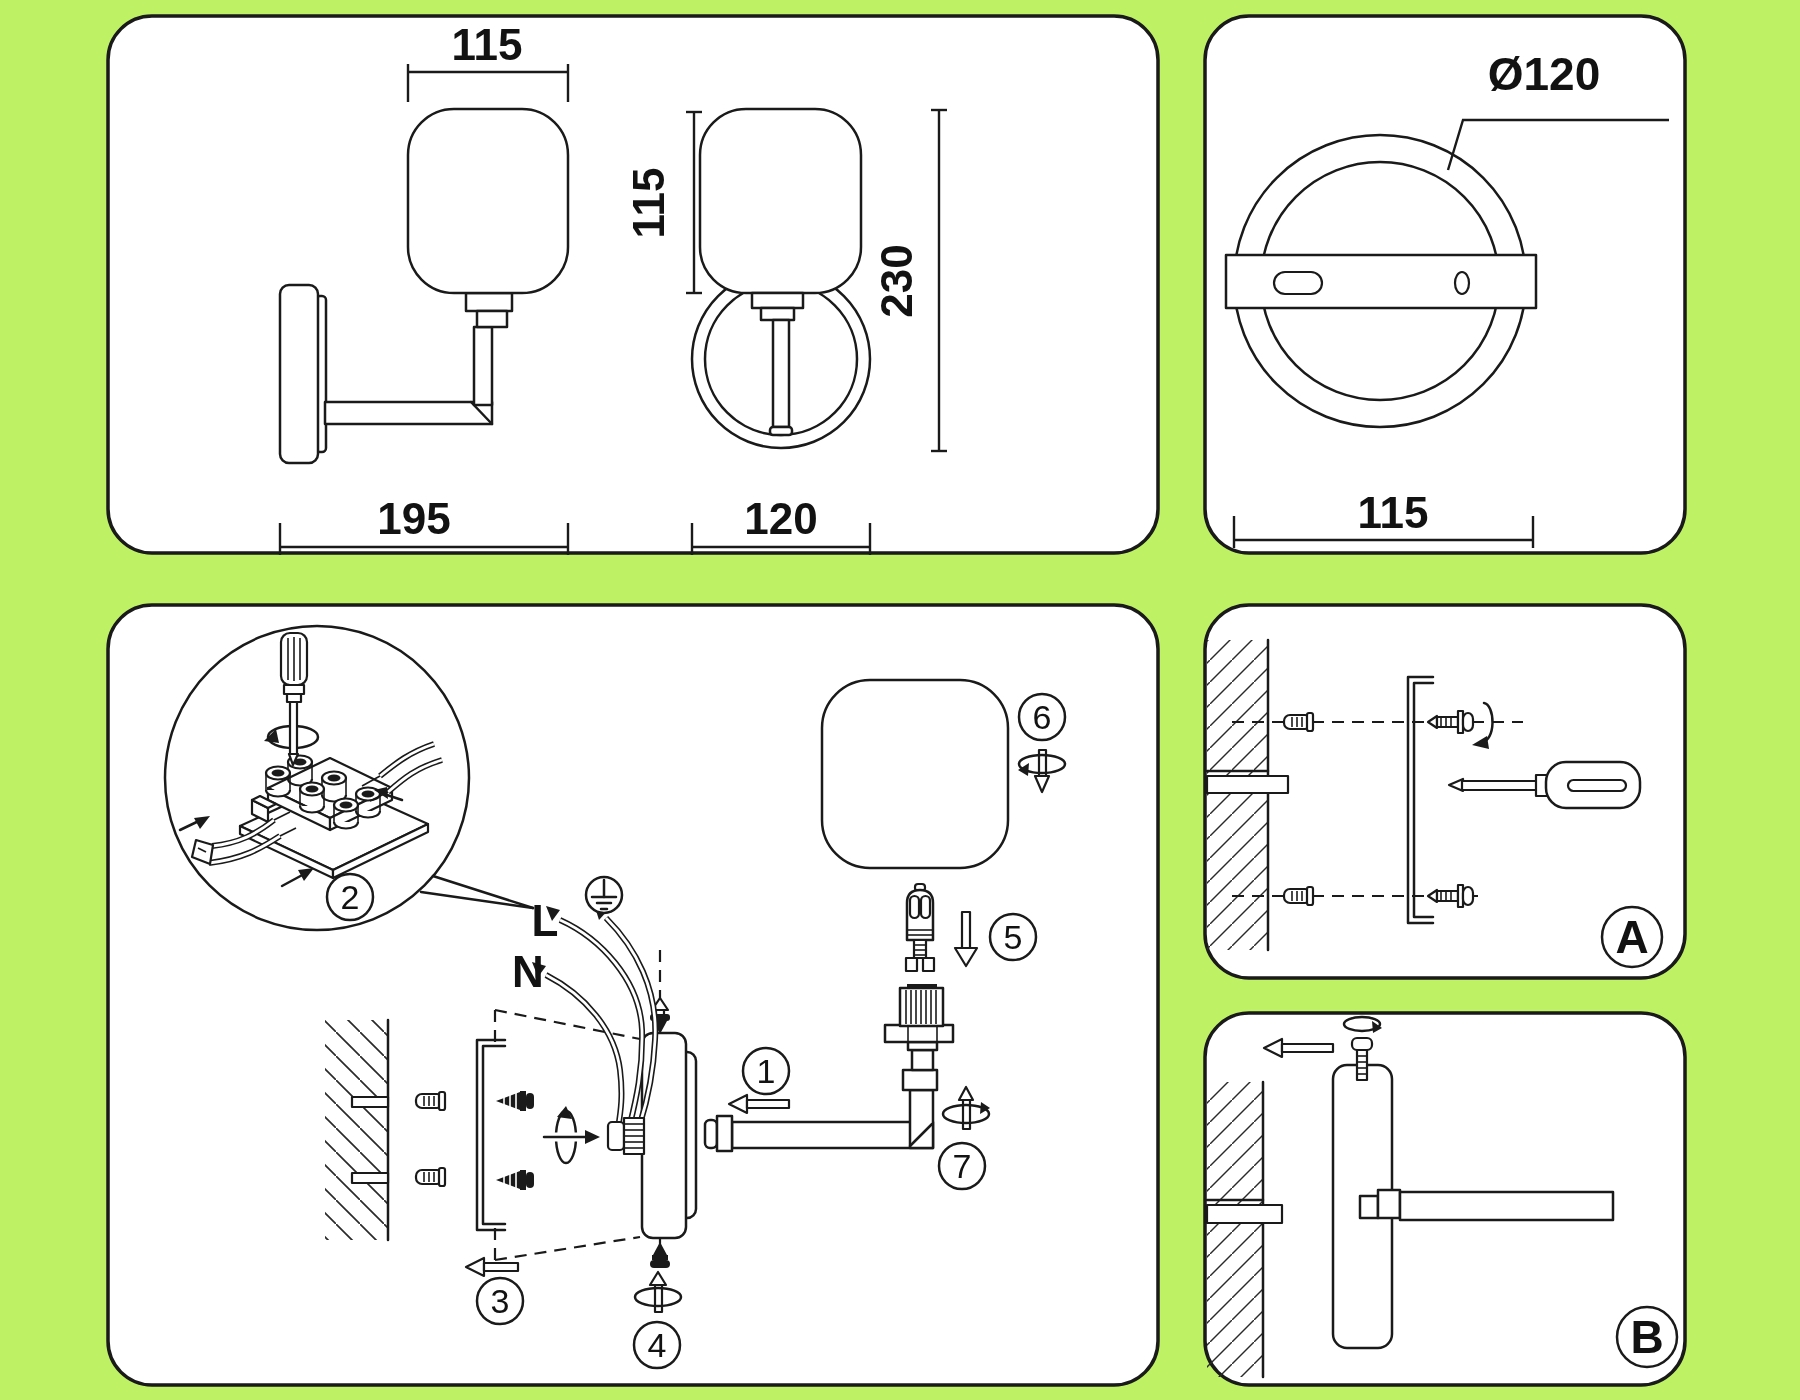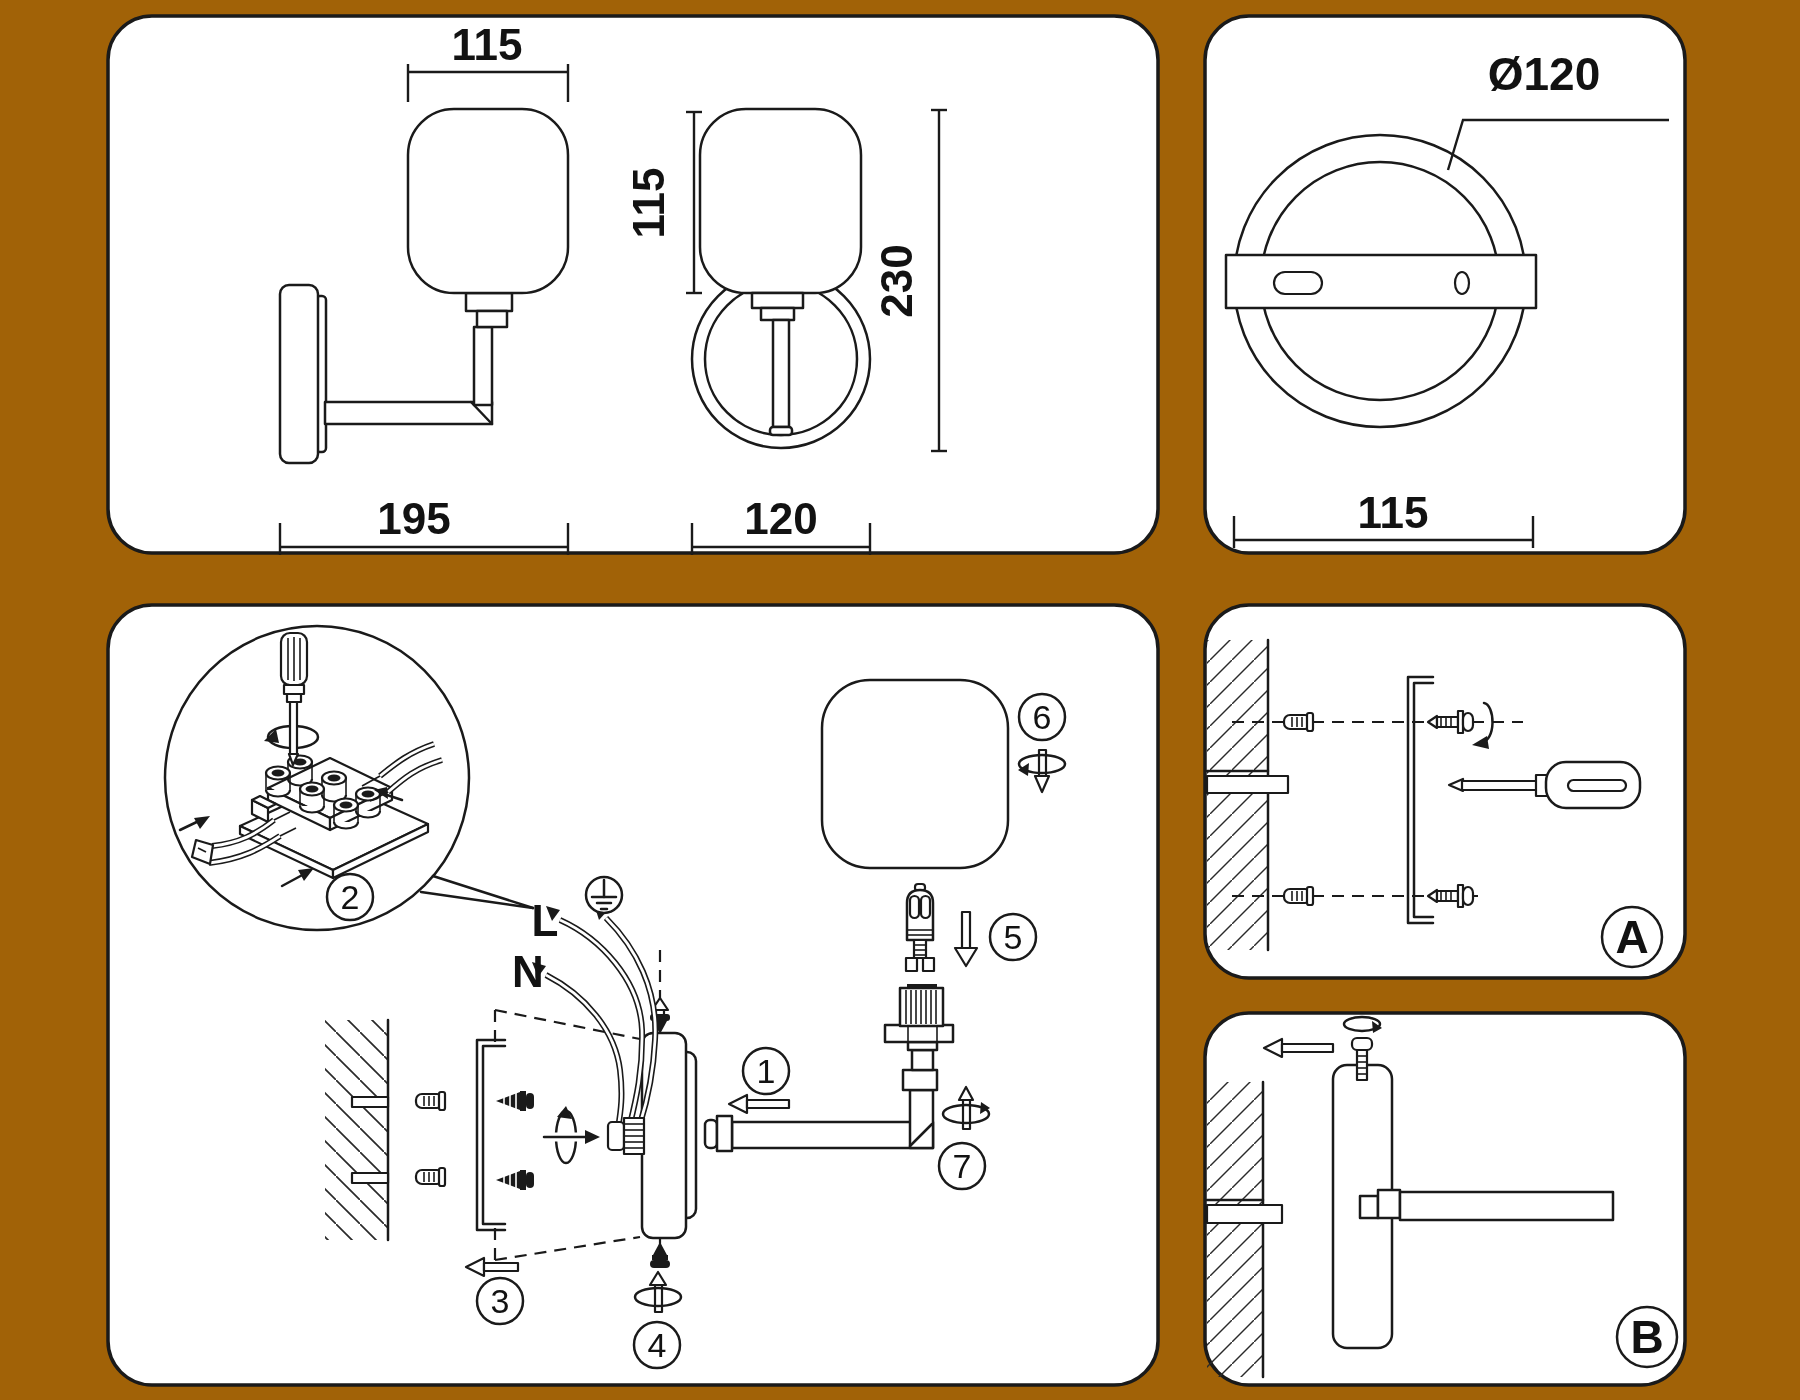--- a/index.html
+++ b/index.html
@@ -1,16 +1,16 @@
 <!DOCTYPE html>
 <html><head>
 <meta charset="utf-8">
 <style>
   html,body{margin:0;padding:0;background:#fbfbfb;}
-  .stage{position:relative;width:1800px;height:1400px;background:#a16207;overflow:hidden;}
+  .stage{position:relative;width:1800px;height:1400px;background:#bef264;overflow:hidden;}
   svg{position:absolute;left:0;top:0;}
   .panel{fill:#ffffff;stroke:#1a1a1a;stroke-width:3.5;}
   .ln{stroke:#1a1a1a;stroke-width:2.5;fill:none;stroke-linecap:round;stroke-linejoin:round;}
   .ln1{stroke:#1a1a1a;stroke-width:1.6;fill:none;}
   .fw{fill:#ffffff;stroke:#1a1a1a;stroke-width:2.5;stroke-linejoin:round;}
   .fw2{fill:#ffffff;stroke:#1a1a1a;stroke-width:2.2;stroke-linejoin:round;}
   .blk{fill:#1a1a1a;stroke:none;}
   .dsh{stroke:#1a1a1a;stroke-width:2.2;fill:none;stroke-dasharray:12 8;}
   .dimln{stroke:#1a1a1a;stroke-width:2.4;fill:none;}
   text{font-family:"Liberation Sans","DejaVu Sans",sans-serif;fill:#121212;}

